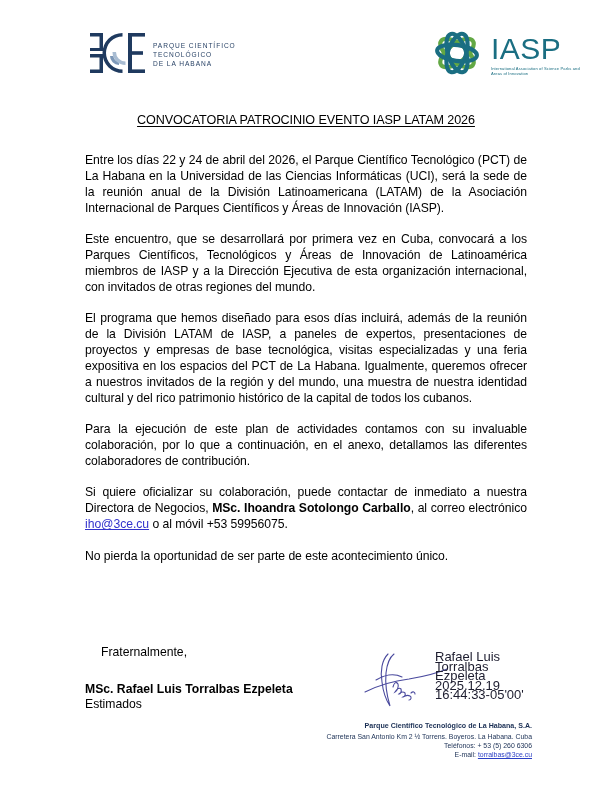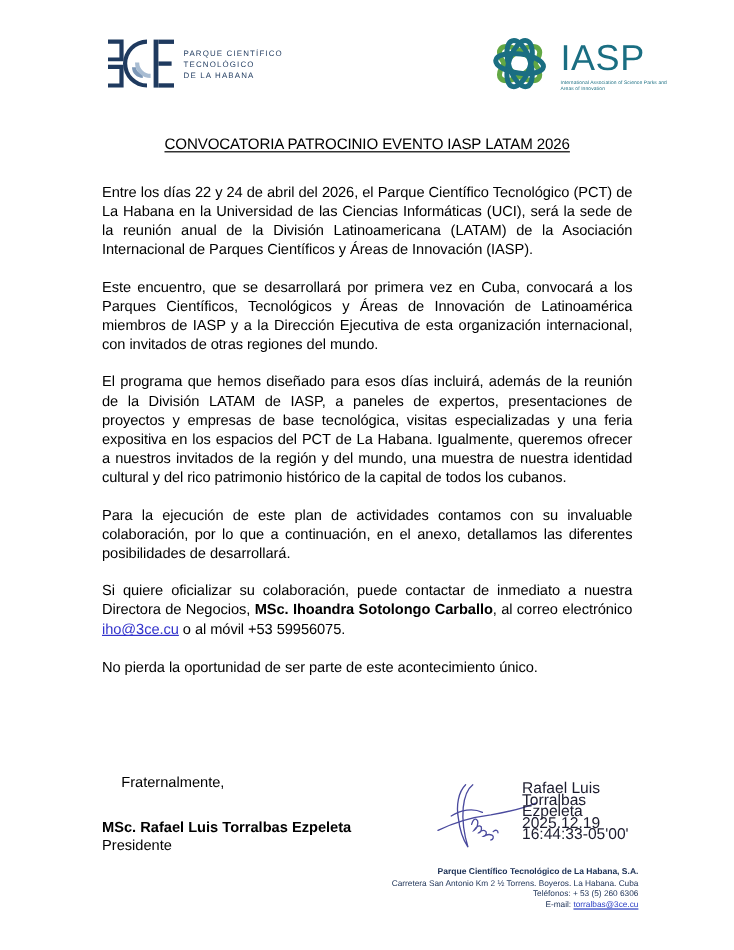--- a/index.html
+++ b/index.html
@@ -57,21 +57,21 @@
     font-size: 6.6px;
     letter-spacing: 0.95px;
     color: #1f3a5f;
     line-height: 7.5px;
     white-space: nowrap;
     font-weight: 400;
   }
 
   .logo-iasp {
     position: absolute;
-    left: 408px;
+    left: 432px;
     top: 4px;
     display: flex;
     align-items: center;
     gap: 9px;
   }
   .logo-iasp-mark {
     width: 50px;
     height: 50px;
     flex: none;
   }
@@ -272,31 +272,31 @@
 
     <h1 class="doc-title">CONVOCATORIA PATROCINIO EVENTO IASP LATAM 2026</h1>
 
 
     <p class="para">Entre los días 22 y 24 de abril del 2026, el Parque Científico Tecnológico (PCT) de La Habana en la Universidad de las Ciencias Informáticas (UCI), será la sede de la reunión anual de la División Latinoamericana (LATAM) de la Asociación Internacional de Parques Científicos y Áreas de Innovación (IASP).</p>
 
     <p class="para">Este encuentro, que se desarrollará por primera vez en Cuba, convocará a los Parques Científicos, Tecnológicos y Áreas de Innovación de Latinoamérica miembros de IASP y a la Dirección Ejecutiva de esta organización internacional, con invitados de otras regiones del mundo.</p>
 
     <p class="para">El programa que hemos diseñado para esos días incluirá, además de la reunión de la División LATAM de IASP, a paneles de expertos, presentaciones de proyectos y empresas de base tecnológica, visitas especializadas y una feria expositiva en los espacios del PCT de La Habana. Igualmente, queremos ofrecer a nuestros invitados de la región y del mundo, una muestra de nuestra identidad cultural y del rico patrimonio histórico de la capital de todos los cubanos.</p>
 
-    <p class="para">Para la ejecución de este plan de actividades contamos con su invaluable colaboración, por lo que a continuación, en el anexo, detallamos las diferentes posibilidades de desarrollará.</p>
+    <p class="para">Para la ejecución de este plan de actividades contamos con su invaluable colaboración, por lo que a continuación, en el anexo, detallamos las diferentes colaboradores de contribución.</p>
 
     <p class="para"><span>Si quiere oficializar su colaboración, puede contactar de inmediato a nuestra Directora de Negocios, </span><span class="bold">MSc. Ihoandra Sotolongo Carballo</span><span>, al correo electrónico </span><a class="maillink" href="#">iho@3ce.cu</a><span> o al móvil +53 59956075.</span></p>
 
     <p class="para nojustify">No pierda la oportunidad de ser parte de este acontecimiento único.</p>
   </div>
 
   <div class="sig-area">
     <div class="sig-closing">Fraternalmente,</div>
     <div class="sig-name">MSc. Rafael Luis Torralbas Ezpeleta</div>
-    <div class="sig-role">Presidente</div>
+    <div class="sig-role">Estimados</div>
 
     <div class="sig-stamp">
       <div class="sig-scribble">
         <svg width="86" height="58" viewBox="0 0 86 58" xmlns="http://www.w3.org/2000/svg">
           <g fill="none" stroke="#4a4a9e" stroke-width="1.1" stroke-linecap="round">
             <path d="M25 3 C19 9 17 20 19 31 C20 40 23 49 27 55 C24 45 22 33 23 22 C24 13 27 6 31 3"></path>
             <path d="M2 41 C14 35 30 30 46 28 C58 26 70 24 84 18"></path>
             <path d="M13 29 C21 24 31 22 39 26"></path>
             <path d="M30 36 C31 32 33 30 35 33 C36 36 34 40 32 41 C34 38 36 36 38 38 C39 41 37 43 36 43 C38 41 40 40 42 42 C43 44 41 46 40 46 C43 44 45 44 47 45 C49 46 48 49 46 49"></path>
             <path d="M48 42 C50 40 52 41 52 43"></path>

